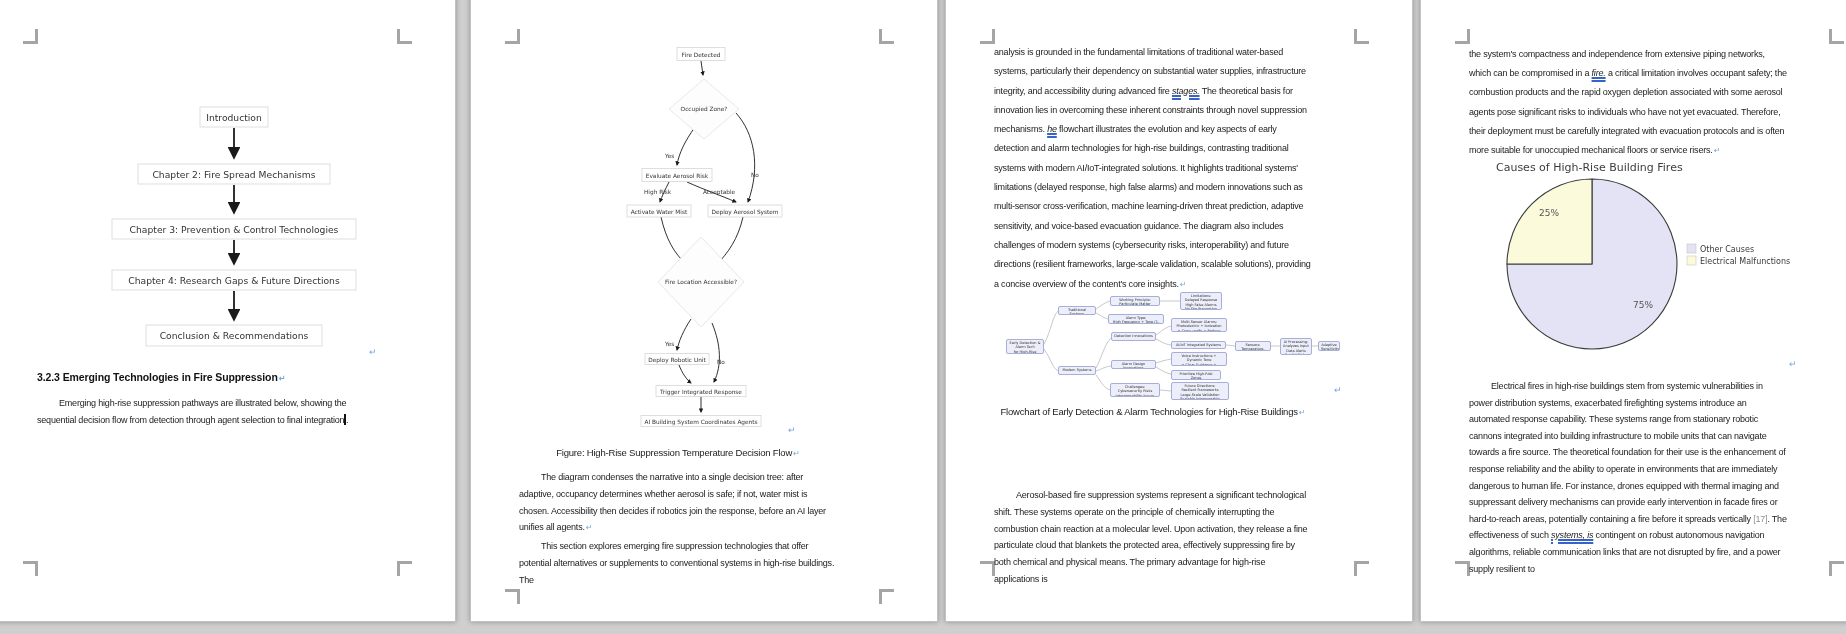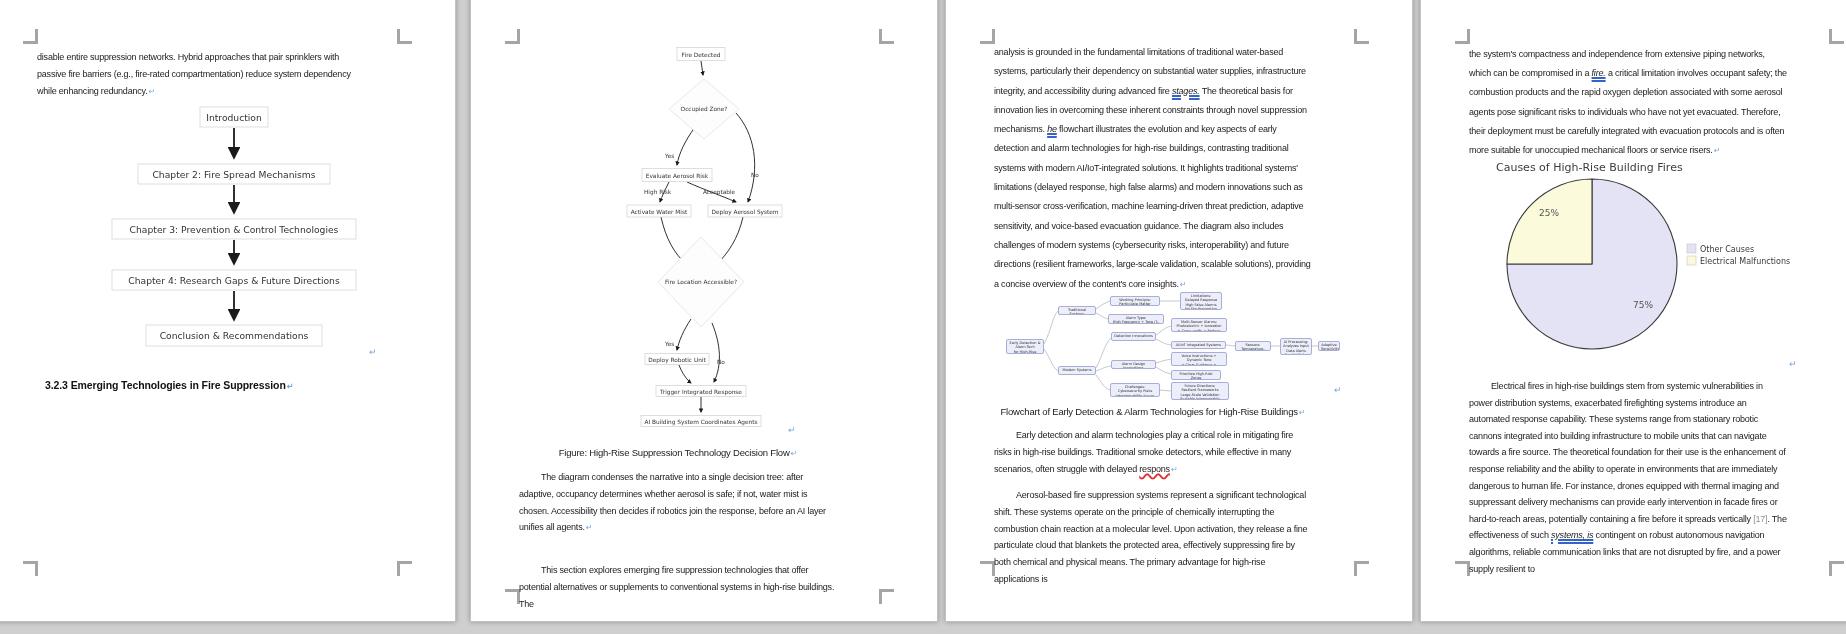--- a/index.html
+++ b/index.html
@@ -10,21 +10,21 @@
   
   .cm{position:absolute;width:12px;height:12px;}
   .cm.tl{border-right:3px solid #a5a5a5;border-bottom:3px solid #a5a5a5;}
   .cm.tr{border-left:3px solid #a5a5a5;border-bottom:3px solid #a5a5a5;}
   .cm.bl{border-right:3px solid #a5a5a5;border-top:3px solid #a5a5a5;}
   .cm.br{border-left:3px solid #a5a5a5;border-top:3px solid #a5a5a5;}
   .body-text{position:absolute;left:48px;width:318px;font-size:9px;letter-spacing:-0.2px;
              color:#1b1b1b;line-height:16.8px;text-align:left;margin:0;}
   .indent{text-indent:22px;}
   .heading{position:absolute;left:48px;width:330px;font-size:10.5px;font-weight:bold;
-           color:#111;letter-spacing:-0.1px;margin:8px;}
+           color:#111;letter-spacing:-0.1px;margin:0;}
   .caption{position:absolute;left:48px;width:318px;text-align:center;font-size:9.5px;
            color:#1b1b1b;letter-spacing:-0.2px;margin:0;}
   .pilcrow{color:#7aa7d9;font-size:8px;letter-spacing:0;margin-left:1px;}
   .anchor-mark{position:absolute;color:#7aa7d9;font-size:9px;}
   .gram{text-decoration-line:underline;text-decoration-style:double;text-decoration-color:#3563c9;
         text-decoration-thickness:2px;font-style:italic;}
   .sperr{text-decoration-line:underline;text-decoration-style:wavy;text-decoration-color:#e03131;
          text-decoration-thickness:1.5px;text-decoration-skip-ink:none;}
   .cite{color:#909090;text-align:center;}
   .caret{display:inline-block;width:1.5px;height:11px;background:#111;margin-bottom:-2px;}
@@ -42,21 +42,20 @@
 </style>
 </head>
 <body>
 
 <div class="page" style="left:-12px;">
   <div class="cm tl" style="left:34px;top:40px;"></div>
   <div class="cm tr" style="left:408px;top:40px;"></div>
   <div class="cm bl" style="left:34px;top:572px;"></div>
   <div class="cm br" style="left:408px;top:572px;"></div>
 
-  <p class="body-text" style="top:60px;"><span>disable entire suppression networks. Hybrid approaches that pair sprinklers with passive fire barriers (e.g., fire-rated compartmentation) reduce system dependency while enhancing redundancy.</span><span class="pilcrow">↵</span></p>
 
   <svg style="position:absolute;left:100px;top:112px;" width="290" height="260" viewBox="0 0 290 260">
     <defs>
       <marker id="arr1" markerWidth="7" markerHeight="7" refX="5.5" refY="3.5" orient="auto">
         <path d="M0,0 L7,3.5 L0,7 Z" fill="#1a1a1a"></path>
       </marker>
     </defs>
     <line class="flow-edge-bold" x1="145" y1="27" x2="145" y2="56" marker-end="url(#arr1)"></line>
     <line class="flow-edge-bold" x1="145" y1="84" x2="145" y2="111" marker-end="url(#arr1)"></line>
     <line class="flow-edge-bold" x1="145" y1="139" x2="145" y2="162" marker-end="url(#arr1)"></line>
@@ -70,20 +69,21 @@
     <rect class="flow-box" x="23" y="169" width="244" height="20"></rect>
     <text x="145" y="183" text-anchor="middle" font-size="9.2" fill="#333">Chapter 4: Research Gaps &amp; Future Directions</text>
     <rect class="flow-box" x="57" y="224" width="176" height="21"></rect>
     <text x="145" y="238" text-anchor="middle" font-size="9.2" fill="#333">Conclusion &amp; Recommendations</text>
   </svg>
 
   <span class="anchor-mark" style="left:380px;top:358px;">↵</span>
 
   <h3 class="heading" style="top:382px;"><span>3.2.3 Emerging Technologies in Fire Suppression</span><span class="pilcrow">↵</span></h3>
 
+  <p class="body-text indent" style="top:406px;"><span>Emerging high-rise suppression pathways are illustrated below, showing the sequential decision flow from detection through agent selection to final integration</span><span class="caret"></span><span>.</span></p>
 </div>
 
 <div class="page" style="left:470px;">
   <div class="cm tl" style="left:34px;top:40px;"></div>
   <div class="cm tr" style="left:408px;top:40px;"></div>
   <div class="cm bl" style="left:34px;top:600px;"></div>
   <div class="cm br" style="left:408px;top:600px;"></div>
 
   <svg style="position:absolute;left:150px;top:52px;" width="180" height="395" viewBox="0 0 180 395">
     <defs>
@@ -124,25 +124,25 @@
     <rect class="flow-box" x="24" y="312.5" width="64" height="11"></rect>
     <text x="56" y="320.5" text-anchor="middle" font-size="5.8" fill="#333">Deploy Robotic Unit</text>
     <rect class="flow-box" x="35" y="344.5" width="90" height="11"></rect>
     <text x="80" y="352.5" text-anchor="middle" font-size="5.8" fill="#333">Trigger Integrated Response</text>
     <rect class="flow-box" x="20" y="374.5" width="120" height="11"></rect>
     <text x="80" y="382.5" text-anchor="middle" font-size="5.8" fill="#333">AI Building System Coordinates Agents</text>
   </svg>
 
   <span class="anchor-mark" style="left:317px;top:436px;">↵</span>
 
-  <p class="caption" style="top:458px;"><span>Figure: High-Rise Suppression Technology Decision Flow</span><span class="pilcrow">↵</span></p>
+  <p class="caption" style="top:458px;"><span>Figure: High-Rise Suppression Temperature Decision Flow</span><span class="pilcrow">↵</span></p>
 
   <p class="body-text indent" style="top:480px;"><span>The diagram condenses the narrative into a single decision tree: after adaptive, occupancy determines whether aerosol is safe; if not, water mist is chosen. Accessibility then decides if robotics join the response, before an AI layer unifies all agents.</span><span class="pilcrow">↵</span></p>
 
-  <p class="body-text indent" style="top:573px;"><span>This section explores emerging fire suppression technologies that offer potential alternatives or supplements to conventional systems in high-rise buildings. The</span></p>
+  <p class="body-text indent" style="top:549px;"><span>This section explores emerging fire suppression technologies that offer potential alternatives or supplements to conventional systems in high-rise buildings. The</span></p>
 </div>
 
 <div class="page" style="left:945px;">
   <div class="cm tl" style="left:34px;top:40px;"></div>
   <div class="cm tr" style="left:408px;top:40px;"></div>
   <div class="cm bl" style="left:34px;top:572px;"></div>
   <div class="cm br" style="left:408px;top:572px;"></div>
 
   <p class="body-text" style="top:54px;line-height:19.3px;"><span>analysis is grounded in the fundamental limitations of traditional water-based systems, particularly their dependency on substantial water supplies, infrastructure integrity, and accessibility during advanced fire </span><span class="gram">stages.</span><span> The theoretical basis for innovation lies in overcoming these inherent constraints through novel suppression mechanisms. </span><span class="gram">he</span><span> flowchart illustrates the evolution and key aspects of early detection and alarm technologies for high-rise buildings, contrasting traditional systems with modern AI/IoT-integrated solutions. It highlights traditional systems' limitations (delayed response, high false alarms) and modern innovations such as multi-sensor cross-verification, machine learning-driven threat prediction, adaptive sensitivity, and voice-based evacuation guidance. The diagram also includes challenges of modern systems (cybersecurity risks, interoperability) and future directions (resilient frameworks, large-scale validation, scalable solutions), providing a concise overview of the content's core insights.</span><span class="pilcrow">↵</span></p>
 
@@ -204,21 +204,20 @@
     <div class="mm-node" style="left:175px;top:93px;width:58px;height:18px;">Future Directions:
 Resilient Frameworks
 Large-Scale Validation
 Scalable Interoperable Solutions</div>
   </div>
 
   <span class="anchor-mark" style="left:388px;top:396px;">↵</span>
 
   <p class="caption" style="top:417px;"><span>Flowchart of Early Detection &amp; Alarm Technologies for High-Rise Buildings</span><span class="pilcrow">↵</span></p>
 
-  <p class="body-text indent" style="top:438px;"><span>Early detection and alarm technologies play a critical role in mitigating fire risks in high-rise buildings. Traditional smoke detectors, while effective in many scenarios, often struggle with delayed </span><span class="sperr">respons</span><span class="pilcrow">↵</span></p>
 
   <p class="body-text indent" style="top:498px;"><span>Aerosol-based fire suppression systems represent a significant technological shift. These systems operate on the principle of chemically interrupting the combustion chain reaction at a molecular level. Upon activation, they release a fine particulate cloud that blankets the protected area, effectively suppressing fire by both chemical and physical means. The primary advantage for high-rise applications is</span></p>
 </div>
 
 <div class="page" style="left:1420px;">
   <div class="cm tl" style="left:34px;top:40px;"></div>
   <div class="cm tr" style="left:408px;top:40px;"></div>
   <div class="cm bl" style="left:34px;top:572px;"></div>
   <div class="cm br" style="left:408px;top:572px;"></div>
 

